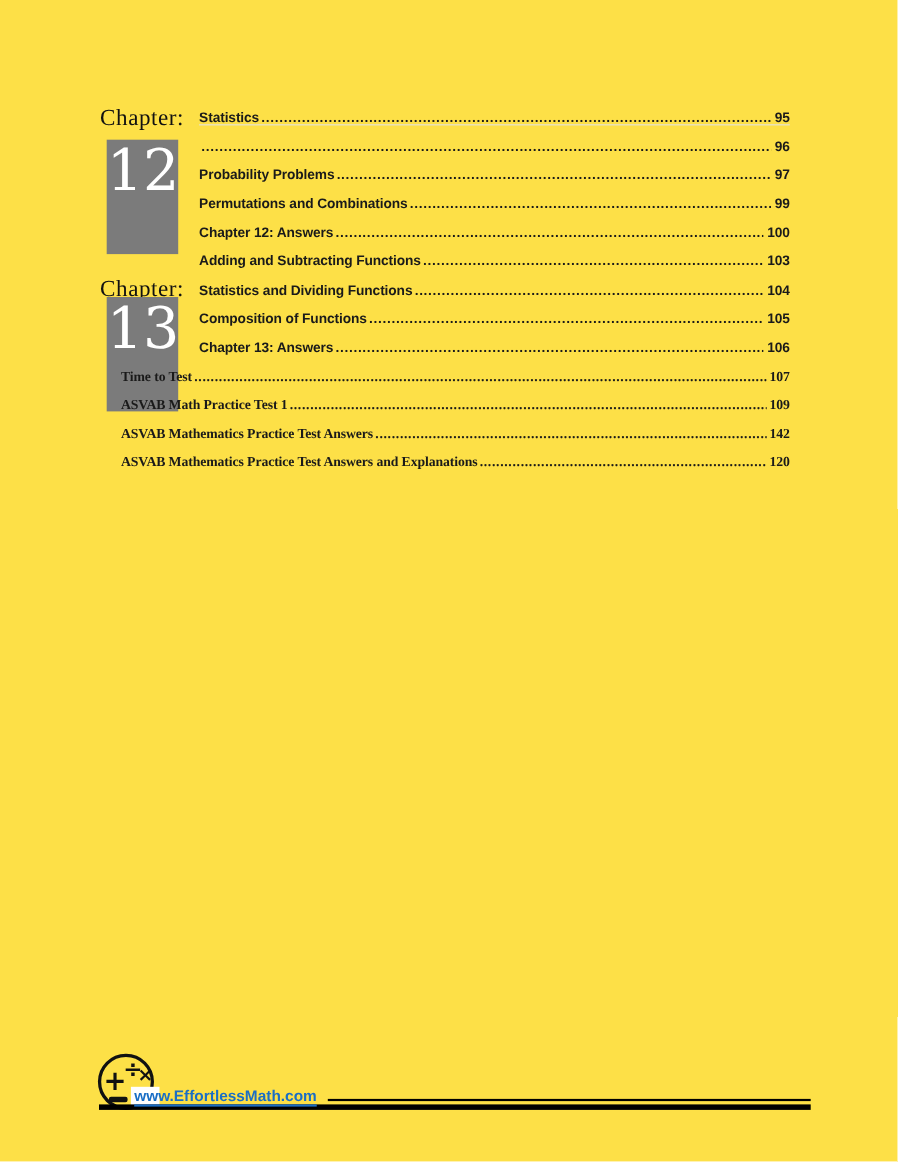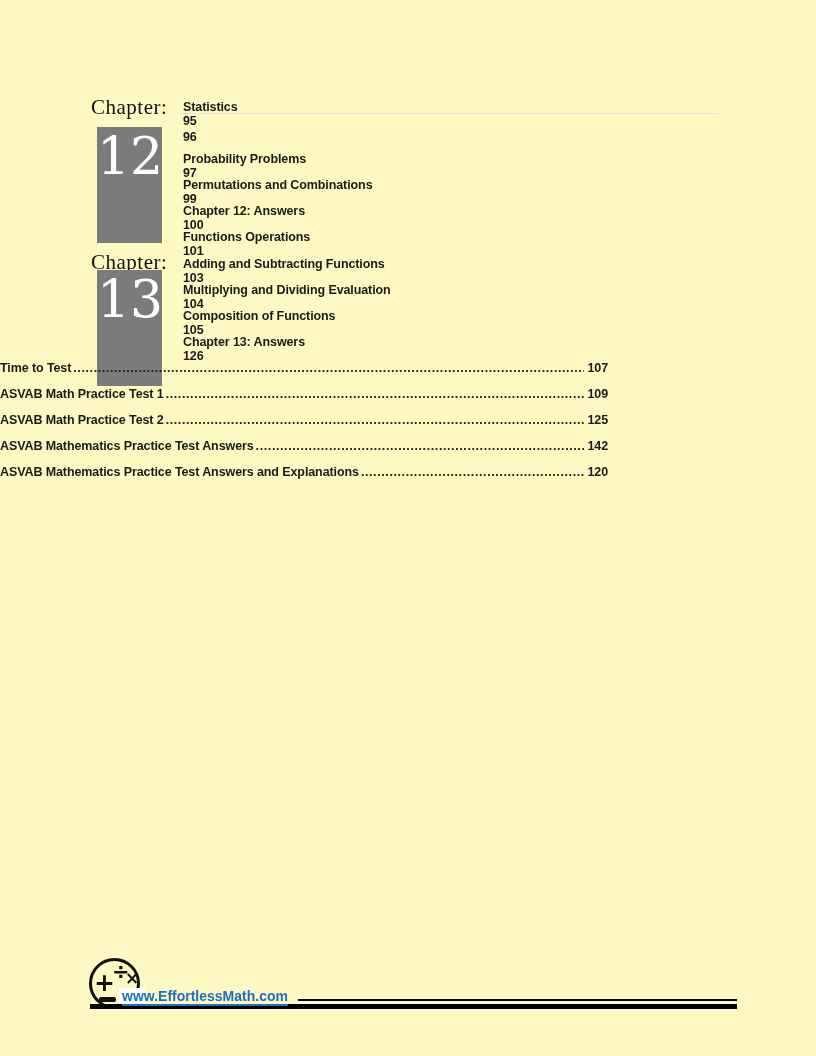--- a/index.html
+++ b/index.html
@@ -6,21 +6,21 @@
     --chapter_box: #7b7b7b;
     --link_blue: #1a6ec5;
     --ink: #1a1a1a;
   }
   * { margin: 0; padding: 0; box-sizing: border-box; }
   html, body { background: #ffffff; }
   .page {
     position: relative;
     width: 816px;
     height: 1056px;
-    background: #fef9c3;
+    background: #fde047;
     overflow: hidden;
     font-family: "Liberation Sans", sans-serif;
     color: var(--ink);
   }
 
   
   .chapter-label {
     position: absolute;
     left: 91px;
     font-family: "Liberation Serif", serif;
@@ -28,21 +28,21 @@
     color: #111;
     letter-spacing: 0.5px;
     white-space: nowrap;
   }
   .chapter-label.c12 { top: 95px; }
   .chapter-label.c13 { top: 250px; }
   .chapter-box {
     position: absolute;
     left: 97px;
     width: 65px;
-    height: 116px;
+    height: 104px;
     background: var(--chapter_box);
   }
   .chapter-box.c12 { top: 127px; }
   .chapter-box.c13 { top: 270px; }
   .chapter-num {
     display: block;
     text-align: center;
     font-family: "DejaVu Serif", "Liberation Serif", serif;
     font-size: 52px;
     line-height: 1.0;
@@ -61,22 +61,22 @@
     height: 26.1px;
     padding-top: 8px;
     display: flex;
     align-items: baseline;
     position: relative;
     font-size: 12.5px;
     font-weight: 700;
     letter-spacing: -0.1px;
     color: var(--ink);
   }
-  .toc-row.sub  { margin-left: 181px; width: 537px; flex-direction: column; }
-  .toc-row.main { width: 608px; }
+  .toc-row.sub  { margin-left: 181px; width: 537px; }
+  .toc-row.main { margin-left: 110px; width: 608px; font-family: Liberation Serif, serif; }
   .toc-row.underlined::after {
     content: "";
     position: absolute;
     left: 0; right: 0; top: 21px;
     border-top: 1px solid #e2e2e2;
   }
   .toc-label { white-space: nowrap; }
   .toc-dots {
     flex: 1;
     overflow: hidden;
@@ -179,58 +179,48 @@
       <span class="toc-label">Permutations and Combinations</span>
       <span class="toc-dots"></span>
       <span class="toc-page">99</span>
     </div>
       <div class="toc-row sub">
       <span class="toc-label">Chapter 12: Answers</span>
       <span class="toc-dots"></span>
       <span class="toc-page">100</span>
     </div>
       <div class="toc-row sub">
-      <span class="toc-label">Functions Operations</span>
-      <span class="toc-dots"></span>
-      <span class="toc-page">101</span>
-    </div>
-      <div class="toc-row sub">
       <span class="toc-label">Adding and Subtracting Functions</span>
       <span class="toc-dots"></span>
       <span class="toc-page">103</span>
     </div>
       <div class="toc-row sub">
-      <span class="toc-label">Multiplying and Dividing Evaluation</span>
+      <span class="toc-label">Statistics and Dividing Functions</span>
       <span class="toc-dots"></span>
       <span class="toc-page">104</span>
     </div>
       <div class="toc-row sub">
       <span class="toc-label">Composition of Functions</span>
       <span class="toc-dots"></span>
       <span class="toc-page">105</span>
     </div>
       <div class="toc-row sub">
       <span class="toc-label">Chapter 13: Answers</span>
       <span class="toc-dots"></span>
-      <span class="toc-page">126</span>
+      <span class="toc-page">106</span>
     </div>
       <div class="toc-row main">
       <span class="toc-label">Time to Test</span>
       <span class="toc-dots"></span>
       <span class="toc-page">107</span>
     </div>
       <div class="toc-row main">
       <span class="toc-label">ASVAB Math Practice Test 1</span>
       <span class="toc-dots"></span>
       <span class="toc-page">109</span>
-    </div>
-      <div class="toc-row main">
-      <span class="toc-label">ASVAB Math Practice Test 2</span>
-      <span class="toc-dots"></span>
-      <span class="toc-page">125</span>
     </div>
       <div class="toc-row main">
       <span class="toc-label">ASVAB Mathematics Practice Test Answers</span>
       <span class="toc-dots"></span>
       <span class="toc-page">142</span>
     </div>
       <div class="toc-row main">
       <span class="toc-label">ASVAB Mathematics Practice Test Answers and Explanations</span>
       <span class="toc-dots"></span>
       <span class="toc-page">120</span>

